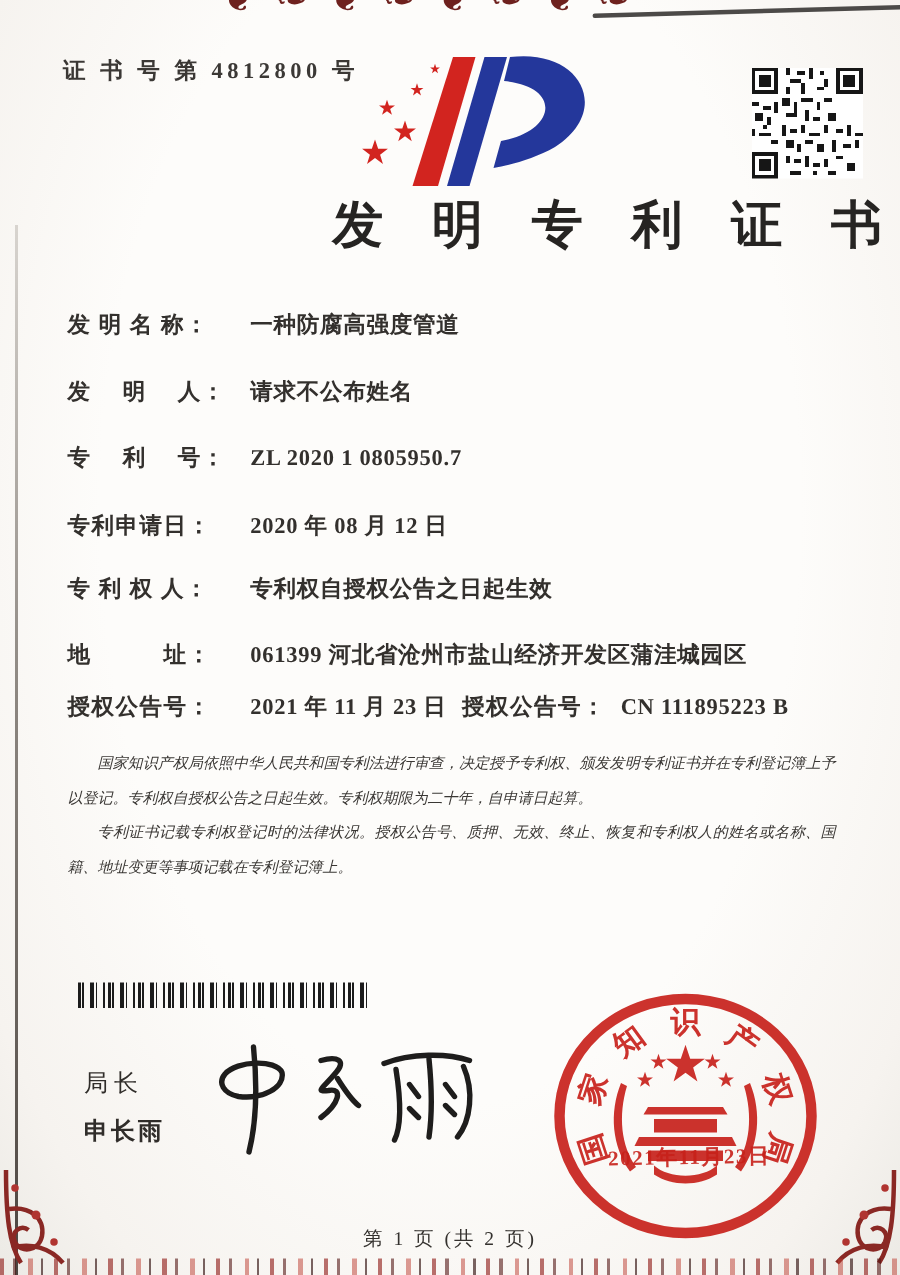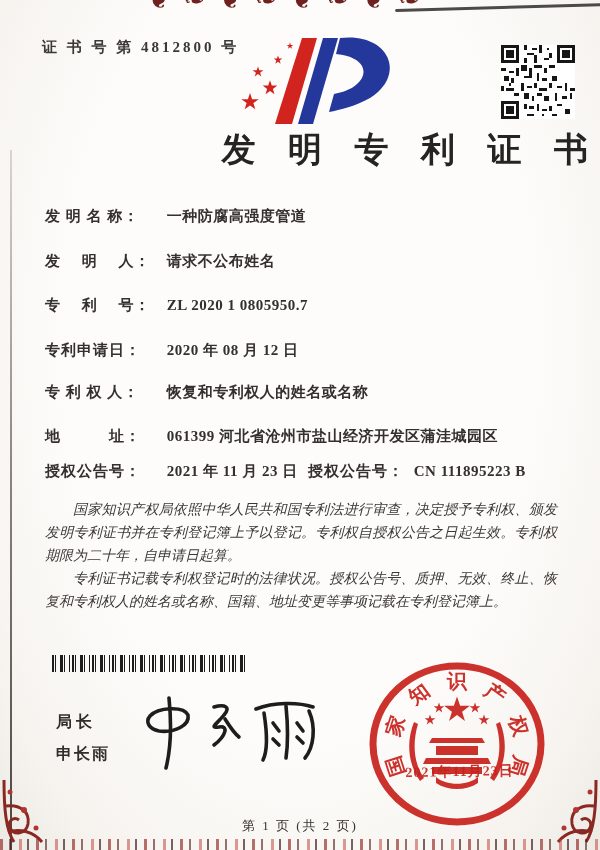--- a/index.html
+++ b/index.html
@@ -30,33 +30,33 @@
   .qr{position:absolute;left:497px;top:45px;width:82px;height:74px;}
   .title{position:absolute;left:0;top:127px;width:600px;text-align:right;
     font-size:34px;font-weight:bold;letter-spacing:12px;color:#262422;}
   
   .field{position:absolute;left:45px;font-size:15px;color:#33302d;white-space:nowrap;}
   .field .lab{display:inline-block;min-width:118px;font-weight:700;letter-spacing:1px;}
   .field .val{font-weight:600;letter-spacing:.5px;}
   .f0{top:207px}.f1{top:252px}.f2{top:296px}.f3{top:341px}.f4{top:383px}.f5{top:427px}
   .f6{top:462px}.f7{top:462px;left:308px}
   
-  .body-text{position:absolute;left:45px;top:498px;width:512px;font-size:14px;
+  .body-text{position:absolute;left:45px;top:498px;width:512px;font-size:10px;
     line-height:23px;color:#3a3734;text-align:justify;}
   .body-text p{margin:0;text-indent:2em;font-style:italic;}
   
   .barcode{position:absolute;left:52px;top:655px;width:196px;height:17px;
     background:repeating-linear-gradient(90deg,
       #1c1c1c 0 2px, transparent 2px 3px,
       #1c1c1c 3px 4px, transparent 4px 8px,
       #1c1c1c 8px 11px, transparent 11px 12px,
       #1c1c1c 12px 13px, transparent 13px 17px,
       #1c1c1c 17px 18px, transparent 18px 20px);}
   
-  .sig-title{position:absolute;left:56px;top:712px;font-size:16px;font-weight:700;letter-spacing:4px;color:#302d2a;}
+  .sig-title{position:absolute;left:56px;top:712px;font-size:16px;font-weight:400;letter-spacing:4px;color:#302d2a;}
   .sig-name{position:absolute;left:56px;top:744px;font-size:16px;font-weight:700;letter-spacing:2px;color:#302d2a;}
   .sig-draw{position:absolute;left:128px;top:692px;width:225px;height:82px;}
   
   .seal{position:absolute;left:366px;top:660px;width:182px;height:168px;opacity:.92;}
   .seal-date{position:absolute;left:372px;top:763px;width:175px;text-align:center;
     font-size:14px;font-weight:700;color:rgba(198,32,26,.9);letter-spacing:1px;transform:rotate(-1deg);}
   
   .footer{position:absolute;left:0;top:817px;width:600px;text-align:center;font-size:13px;color:#34312e;letter-spacing:2px;font-family:Liberation Serif, serif;}
 </style>
 </head>
@@ -170,21 +170,21 @@
   <div class="field f2">
     <span class="lab">专　 利　 号：</span>
     <span class="val">ZL 2020 1 0805950.7</span>
   </div>
   <div class="field f3">
     <span class="lab">专利申请日：</span>
     <span class="val">2020 年 08 月 12 日</span>
   </div>
   <div class="field f4">
     <span class="lab">专 利 权 人：</span>
-    <span class="val">恢复和专利权人的姓名或名称</span>
+    <span class="val">专利权自授权公告之日起生效</span>
   </div>
   <div class="field f5">
     <span class="lab">地　　　址：</span>
     <span class="val">061399 河北省沧州市盐山经济开发区蒲洼城园区</span>
   </div>
   <div class="field f6">
     <span class="lab">授权公告号：</span>
     <span class="val">2021 年 11 月 23 日</span>
   </div>
   <div class="field f7">

